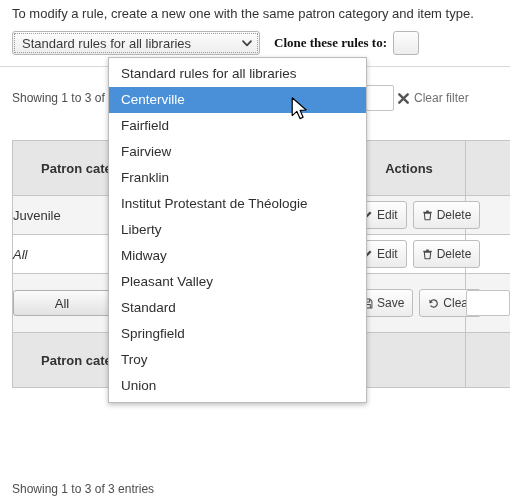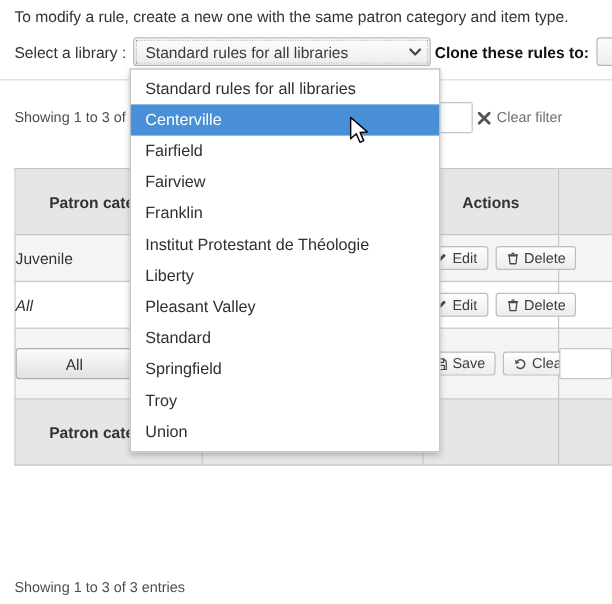--- a/index.html
+++ b/index.html
@@ -67,21 +67,22 @@
   .chev {
     width: 12px;
     height: 12px;
     flex: 0 0 auto;
     display: block;
   }
   .clone-label {
     font-weight: bold;
     font-size: 13px;
     color: #111111;
-    margin-left: 3px;
+    margin-left: 14px;
+    font-family: Liberation Serif, serif;
   }
   .clone-select {
     width: 26px;
     height: 24px;
     box-sizing: border-box;
     margin-left: 6px;
     background: linear-gradient(#fdfdfd, #ededed);
     border: 1px solid #b6b6b6;
     border-radius: 3px;
   }
@@ -185,21 +186,21 @@
   .btn-group {
     display: flex;
     gap: 6px;
     align-items: center;
     justify-content: flex-start;
   }
   .btn {
     display: inline-flex;
     align-items: center;
     gap: 4px;
-    height: 20px;
+    height: 28px;
     box-sizing: border-box;
     padding: 0 8px;
     background: linear-gradient(#fefefe, #ececec);
     border: 1px solid #bdbdbd;
     border-radius: 3px;
     font-size: 12px;
     color: #3c3c3c;
     cursor: pointer;
     white-space: nowrap;
   }
@@ -274,21 +275,20 @@
     z-index: 90;
     pointer-events: none;
   }
 </style>
 </head>
 <body>
 
 <div class="intro-text">To modify a rule, create a new one with the same patron category and item type.</div>
 
 <div class="library-row">
-  <span class="library-label">Select a library :</span>
 
   <div class="fake-select">
     <span class="sel-text">Standard rules for all libraries</span>
     <span class="chev">
       <svg class="chev" viewBox="0 0 12 12" aria-hidden="true">
         <path d="M2 4.2 L6 8.4 L10 4.2" fill="none" stroke="#444" stroke-width="1.8" stroke-linecap="round" stroke-linejoin="round"></path>
       </svg>
     </span>
   </div>
 
@@ -426,20 +426,21 @@
 <div class="showing-bottom">Showing 1 to 3 of 3 entries</div>
 
 <div class="dropdown" id="library-dropdown">
     <div class="dd-option">Standard rules for all libraries</div>
     <div class="dd-option selected">Centerville</div>
     <div class="dd-option">Fairfield</div>
     <div class="dd-option">Fairview</div>
     <div class="dd-option">Franklin</div>
     <div class="dd-option">Institut Protestant de Théologie</div>
     <div class="dd-option">Liberty</div>
+    <div class="dd-option">Midway</div>
     <div class="dd-option">Pleasant Valley</div>
     <div class="dd-option">Standard</div>
     <div class="dd-option">Springfield</div>
     <div class="dd-option">Troy</div>
     <div class="dd-option">Union</div>
   </div>
 
 <div class="cursor" style="left: 291px; top: 97px;">
   <svg width="18" height="26" viewBox="0 0 18 26" aria-hidden="true">
     <path d="M1.2 0.8 L1.2 18.6 L5.9 14.4 L9.0 21.6 L12.1 20.2 L9.1 13.3 L15.2 13.0 Z" fill="#ffffff" stroke="#000000" stroke-width="1.2" stroke-linejoin="round"></path>

